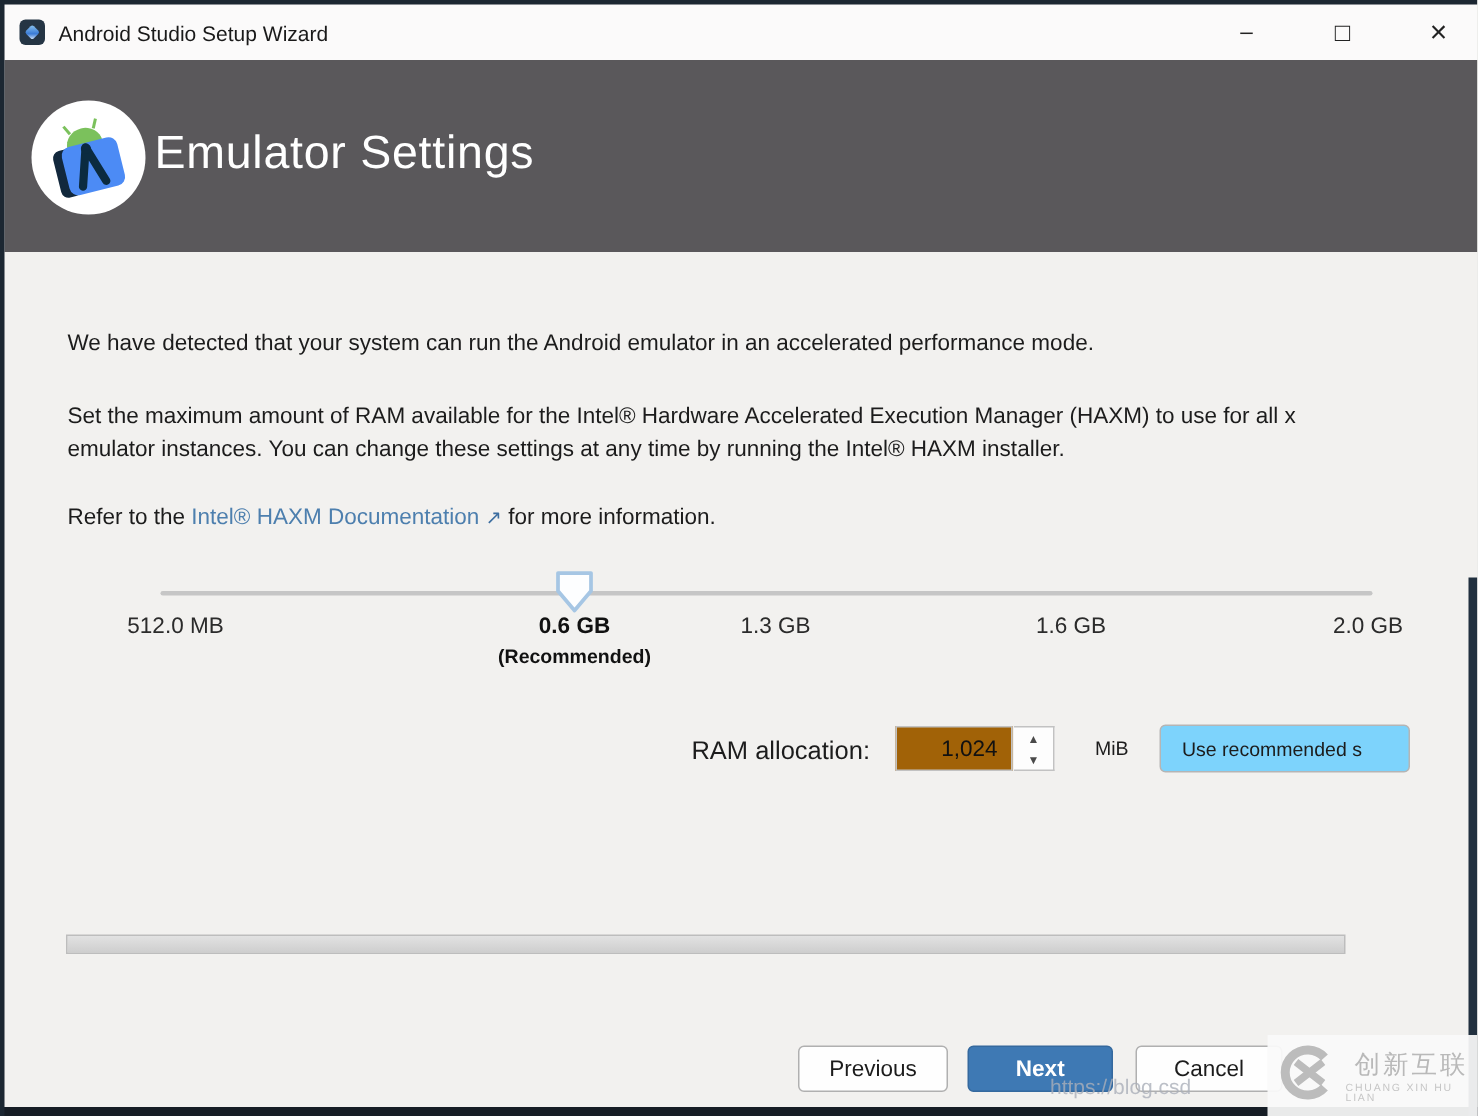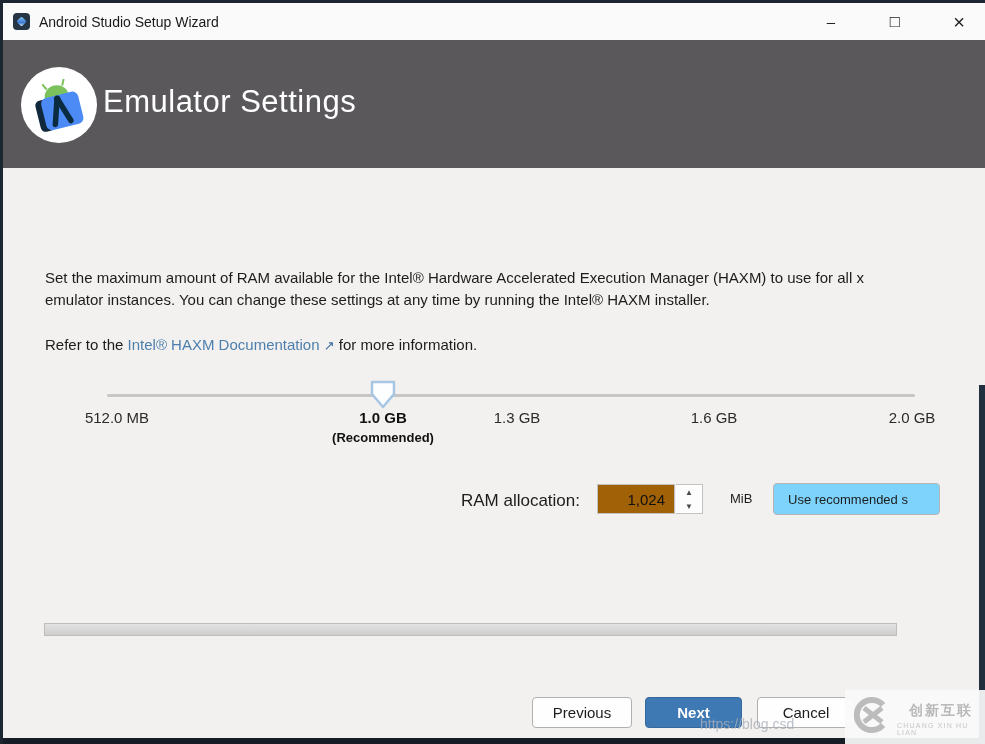--- a/index.html
+++ b/index.html
@@ -73,21 +73,21 @@
   .btn-previous{left:532px;width:100px;}
   .btn-next{left:645px;width:97px;background:#3e79b4;border:1px solid #35699e;color:#fff;font-weight:700;}
   .btn-cancel{left:757px;width:98px;}
 
   
   .wm-url{position:absolute;left:700px;top:716px;font-size:14px;color:rgba(170,175,185,.8);z-index:45;}
   .wm-box{position:absolute;left:845px;top:690px;width:140px;height:54px;background:rgba(250,250,250,.93);
           z-index:46;display:flex;align-items:center;}
   .wm-logo{margin-left:6px;flex:0 0 auto;}
   .wm-texts{margin-left:6px;display:flex;flex-direction:column;align-items:center;}
-  .wm-brand{font-size:14px;font-weight:700;color:#b9b9b9;letter-spacing:2px;line-height:22px;}
+  .wm-brand{font-size:17px;font-weight:400;color:#b9b9b9;letter-spacing:2px;line-height:22px;}
   .wm-sub{font-size:7px;color:#c6c6c6;letter-spacing:1.2px;margin-top:1px;}
 </style>
 </head>
 <body>
 
 <div class="window">
 
   <div class="titlebar">
     <div class="app-icon">
         <span></span>
@@ -111,37 +111,38 @@
           <rect x="16" y="30" width="14" height="32" rx="5" fill="#12283c"></rect>
           <rect x="22" y="29" width="38" height="33" rx="6" fill="#4c8bf5"></rect>
           <path d="M31 57 L39 32 L47 57" stroke="#0b2b40" stroke-width="5.5" fill="none" stroke-linecap="round" stroke-linejoin="round"></path>
           <circle cx="39" cy="33" r="3.4" fill="#0b2b40"></circle>
         </g>
       </svg>
     </div>
     <div class="header-title">Emulator Settings</div>
   </div>
 
+  <div class="para p1">We have detected that your system can run the Android emulator in an accelerated performance mode.</div>
   <div class="para p3">
     <span>Refer to the </span><span class="doclink">Intel® HAXM Documentation</span>
     <span class="doclink-arrow">↗</span><span> for more information.</span>
   </div>
   <div class="para p2">
     <div>Set the maximum amount of RAM available for the Intel® Hardware Accelerated Execution Manager (HAXM) to use for all x</div>
     <div>emulator instances. You can change these settings at any time by running the Intel® HAXM installer.</div>
   </div>
 
   <div class="slider-track"></div>
   <div class="slider-thumb">
     <svg viewBox="0 0 26 29" width="26" height="29">
       <path d="M2 2 H24 V14 L13 27 L2 14 Z" fill="#fdfeff" stroke="#a6c6e4" stroke-width="2.5" stroke-linejoin="round"></path>
     </svg>
   </div>
   <div class="tick-label tick-0">512.0 MB</div>
-  <div class="tick-label tick-1 bold">1.0 GB</div>
+  <div class="tick-label tick-1 bold">0.6 GB</div>
   <div class="tick-note">(Recommended)</div>
   <div class="tick-label tick-2">1.3 GB</div>
   <div class="tick-label tick-3">1.6 GB</div>
   <div class="tick-label tick-4">2.0 GB</div>
 
   <div class="ram-label">RAM allocation:</div>
   <input class="ram-input" value="1,024" style="">
   <div class="spinner">
     <div class="spin-btn">▲</div>
     <div class="spin-btn">▼</div>

